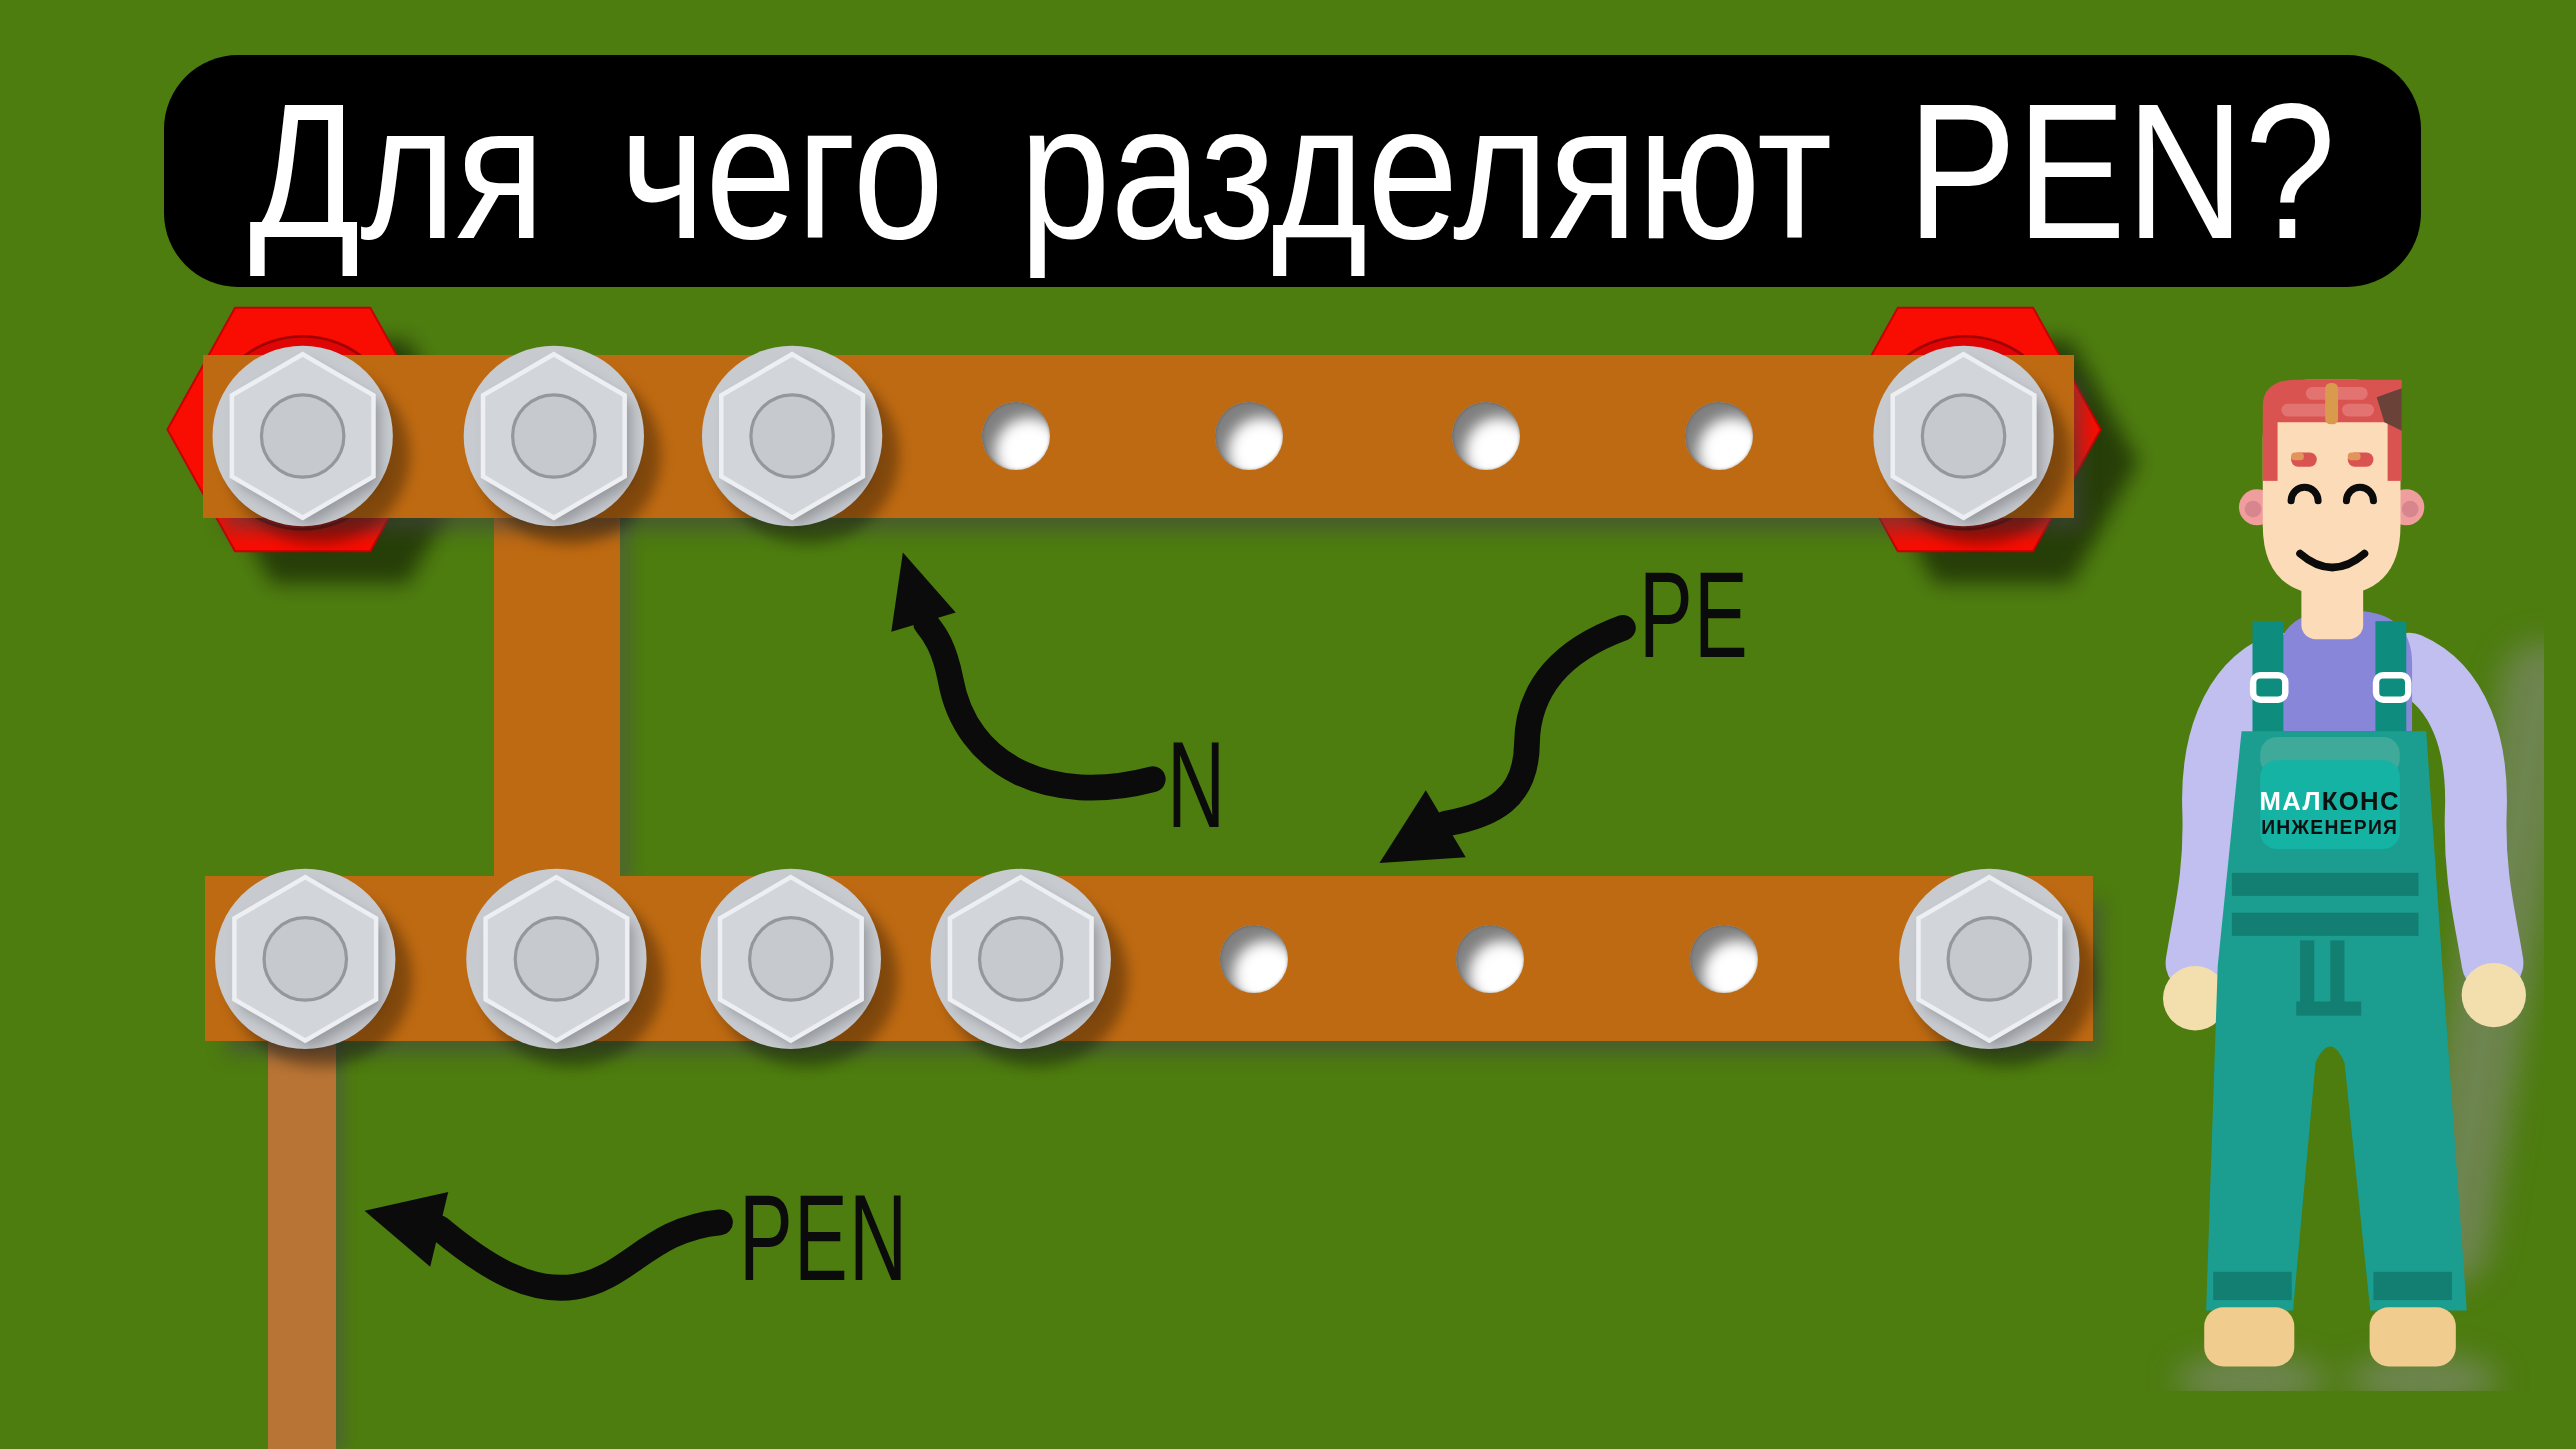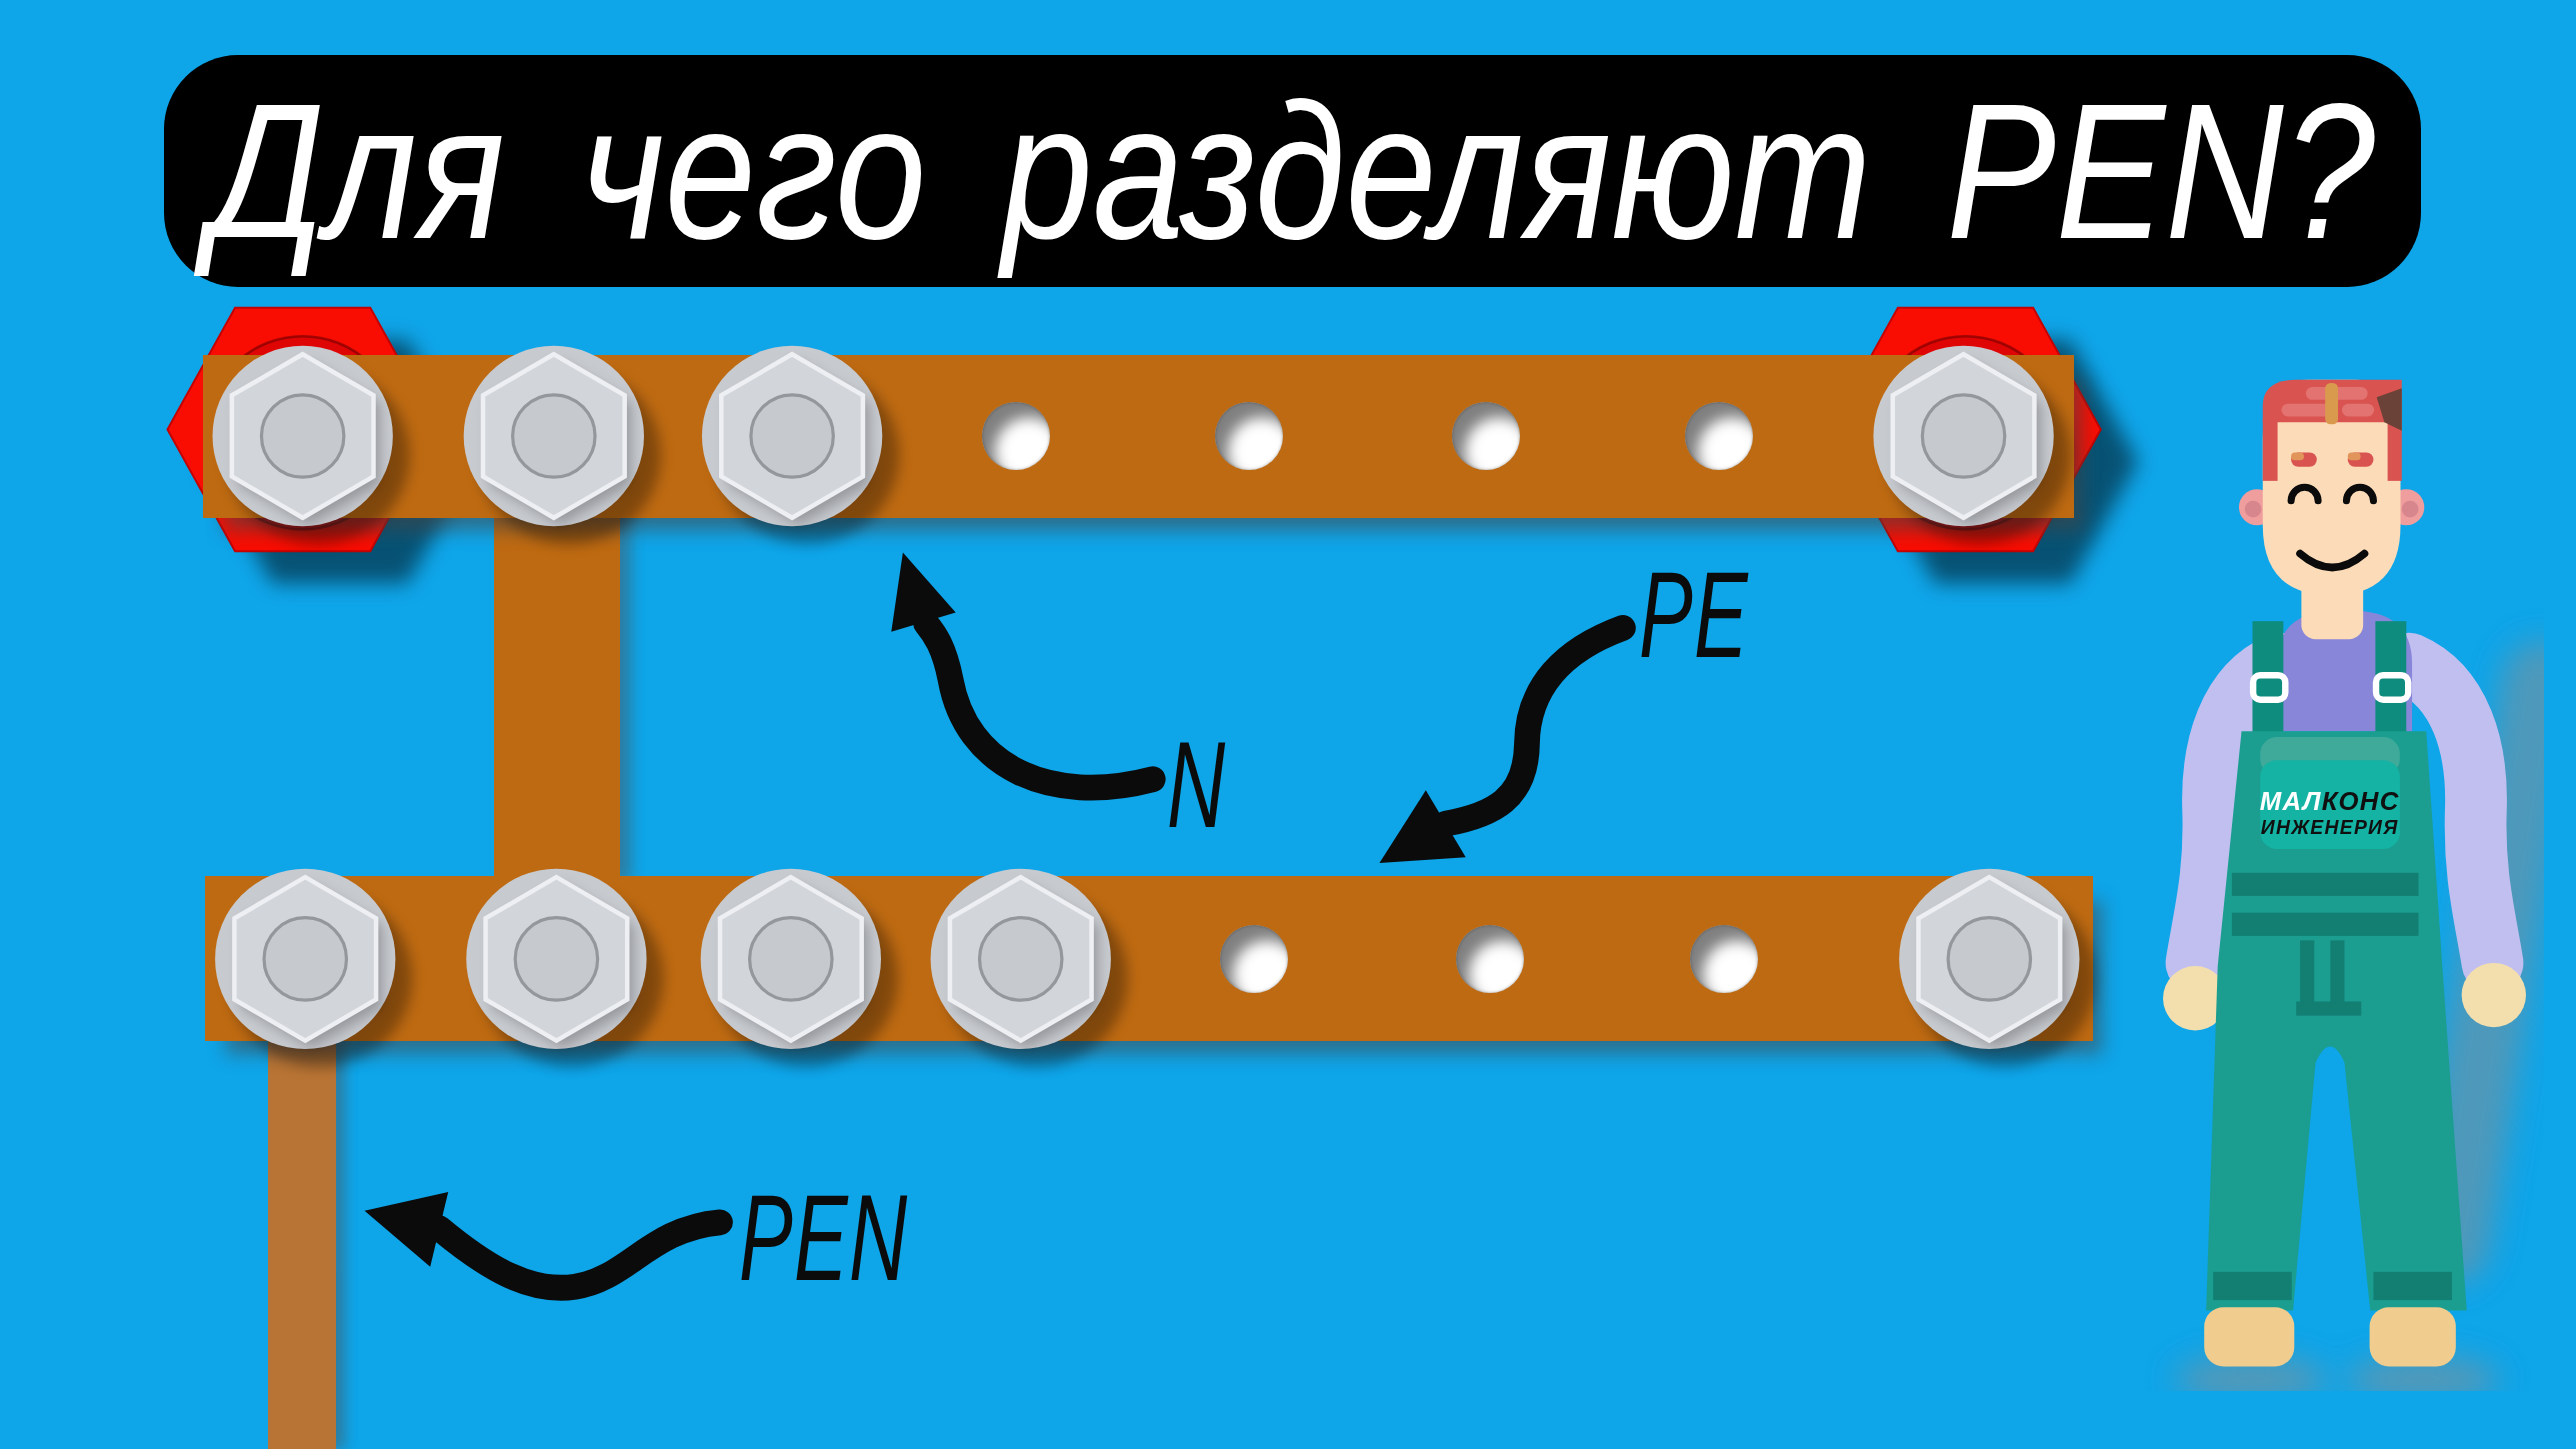--- a/index.html
+++ b/index.html
@@ -1,17 +1,17 @@
 <!DOCTYPE html>
 <html style="font-size:10.3px"><head>
 <meta charset="utf-8">
 <style>
   html,body{margin:0;padding:0;background:#fff;}
-  .canvas{position:relative;width:2576px;height:1449px;background:#0ea5e9;overflow:hidden;
-          font-family:"Liberation Sans",sans-serif;font-style:italic;}
+  .canvas{position:relative;width:2576px;height:1449px;background:#4d7c0f;overflow:hidden;
+          font-family:"Liberation Sans",sans-serif;}
 
   
   .title-banner{position:absolute;left:164px;top:55px;width:2257px;height:232px;background:#000;
                 border-radius:74px;display:flex;align-items:center;justify-content:center;z-index:6;}
   .title-banner .t{color:#fff;font-size:193px;font-weight:400;white-space:nowrap;
                    transform:scaleX(.85);word-spacing:.18em;letter-spacing:0;}
 
   
   .busbar{position:absolute;background:#BE6A12;z-index:2;
           box-shadow:15.5px 19.3px 16.7px -5.2px rgba(70,70,70,.55);}

